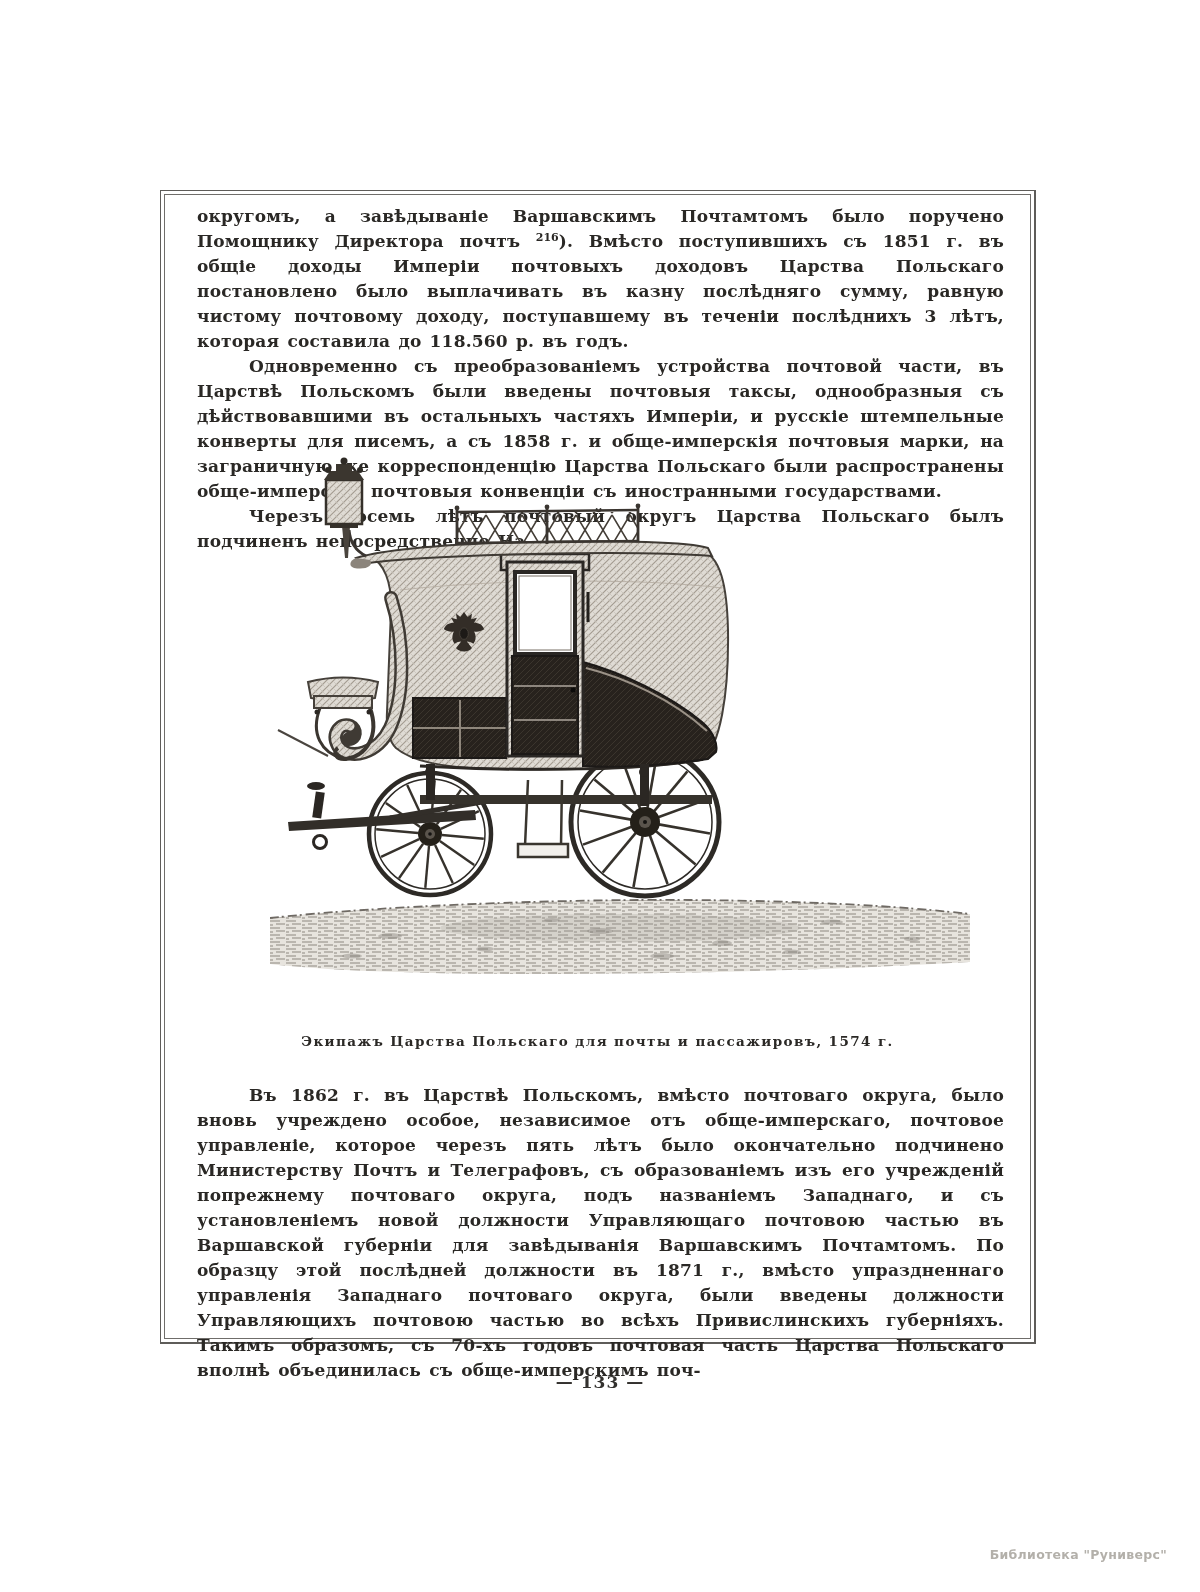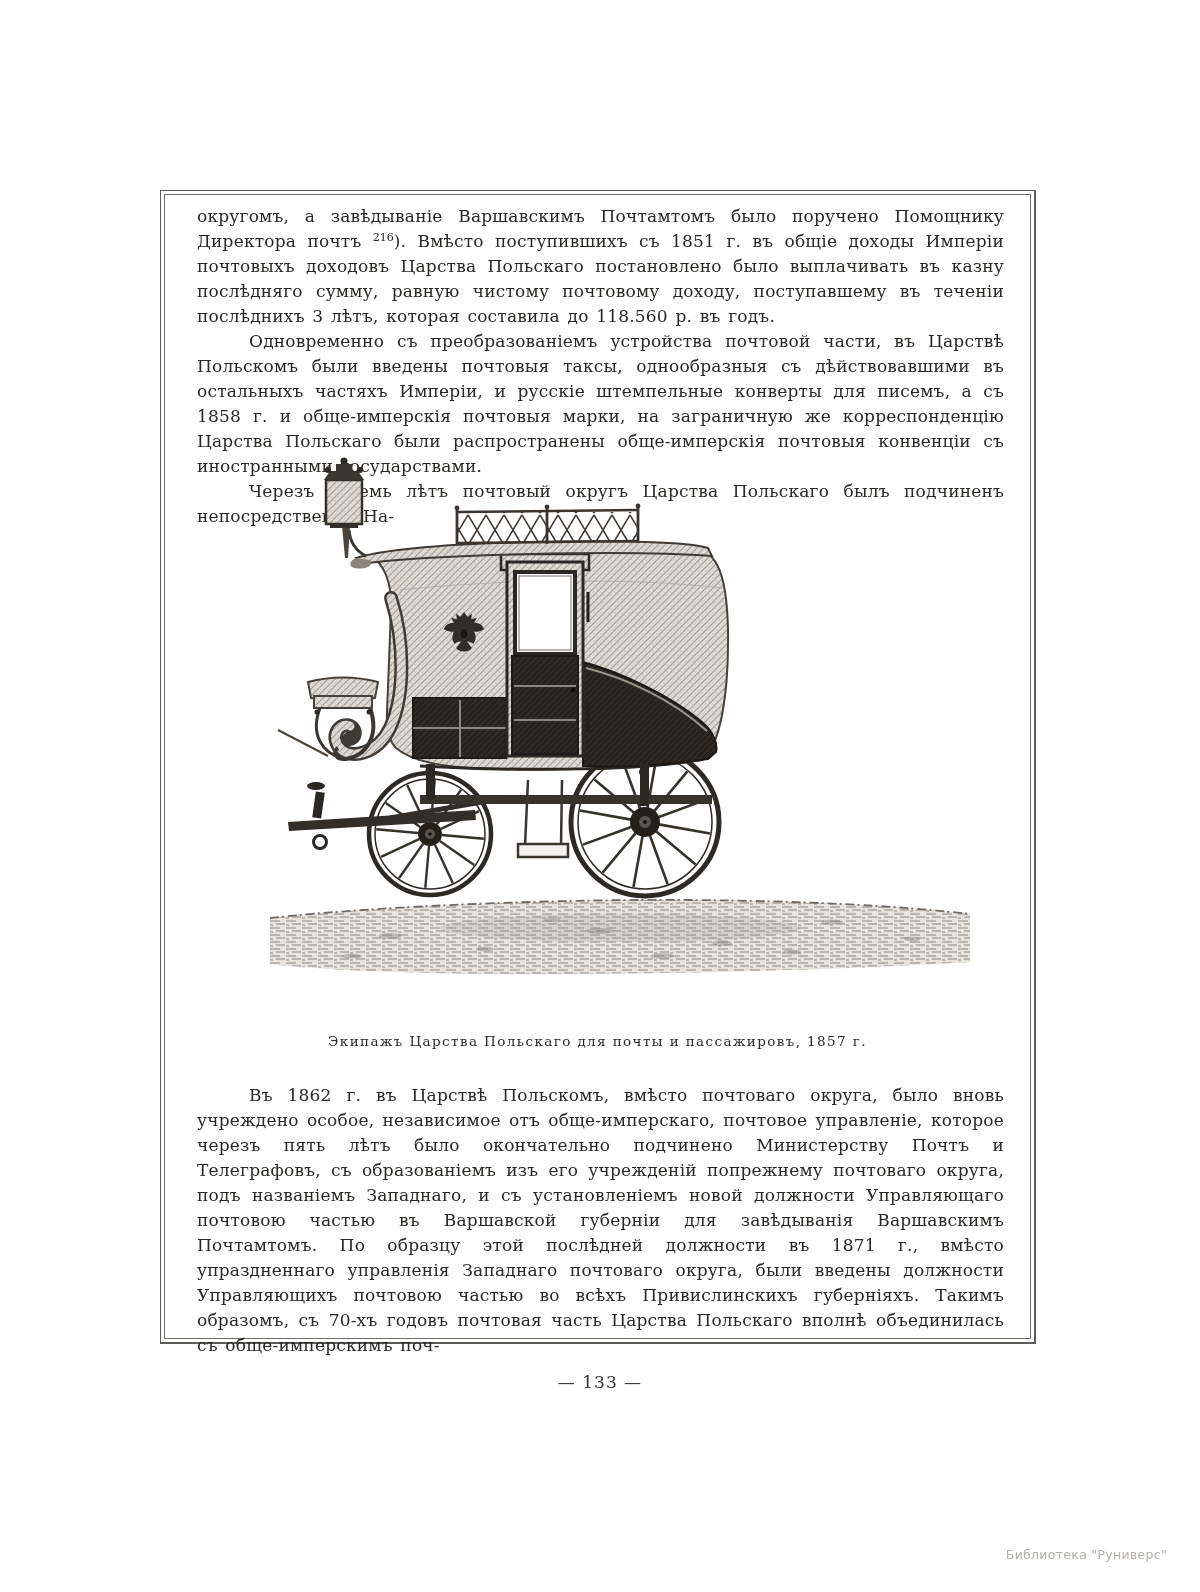--- a/index.html
+++ b/index.html
@@ -3,20 +3,21 @@
 <meta charset="utf-8">
 <style>
   html,body{margin:0;padding:0;background:#ffffff;}
   .page{
     position:relative;
     width:1200px;height:1592px;
     background:#ffffff;
     font-family:"DejaVu Serif","Liberation Serif",serif;
     color:#262421;
     overflow:hidden;
+    font-weight:bold;
   }
   .frame{
     position:absolute;left:160px;top:190px;width:876px;height:1154px;
     border:1.5px solid #5e5c59;
     border-right-width:2.5px;border-bottom-width:2.5px;
     box-sizing:border-box;
     background:#ffffff;
   }
   .frame-inner{
     position:absolute;left:3px;top:3px;right:3px;bottom:3px;
@@ -236,21 +237,21 @@
 
           <g>
             <rect x="156" y="314" width="9" height="36" fill="#2b2723"></rect>
             <circle cx="160" cy="322" r="5" fill="#2b2723"></circle>
             <rect x="370" y="314" width="9" height="42" fill="#2b2723"></rect>
             <circle cx="374" cy="322" r="5" fill="#2b2723"></circle>
           </g>
         </svg>
       </div>
 
-      <div class="caption">Экипажъ Царства Польскаго для почты и пассажировъ, 1857 г.</div>
+      <div class="caption">Экипажъ Царства Польскаго для почты и пассажировъ, 1574 г.</div>
 
       <div class="text-bottom">
         <p class="para indent">Въ 1862 г. въ Царствѣ Польскомъ, вмѣсто почтоваго округа, было вновь учреждено особое, независимое отъ обще-имперскаго, почтовое управленіе, которое черезъ пять лѣтъ было окончательно подчинено Министерству Почтъ и Телеграфовъ, съ образованіемъ изъ его учрежденій попрежнему почтоваго округа, подъ названіемъ Западнаго, и съ установленіемъ новой должности Управляющаго почтовою частью въ Варшавской губерніи для завѣдыванія Варшавскимъ Почтамтомъ. По образцу этой послѣдней должности въ 1871 г., вмѣсто упраздненнаго управленія Западнаго почтоваго округа, были введены должности Управляющихъ почтовою частью во всѣхъ Привислинскихъ губерніяхъ. Такимъ образомъ, съ 70-хъ годовъ почтовая часть Царства Польскаго вполнѣ объединилась съ обще-имперскимъ поч-</p>
       </div>
 
     </div>
   </div>
 
   <div class="pagenum">— 133 —</div>
   <div class="watermark">Библиотека "Руниверс"</div>

